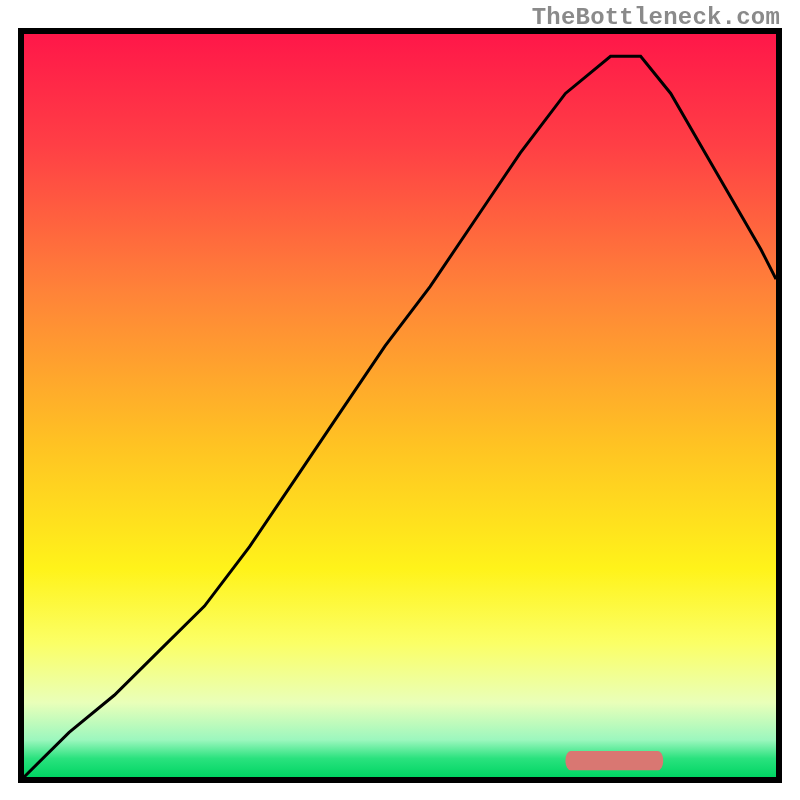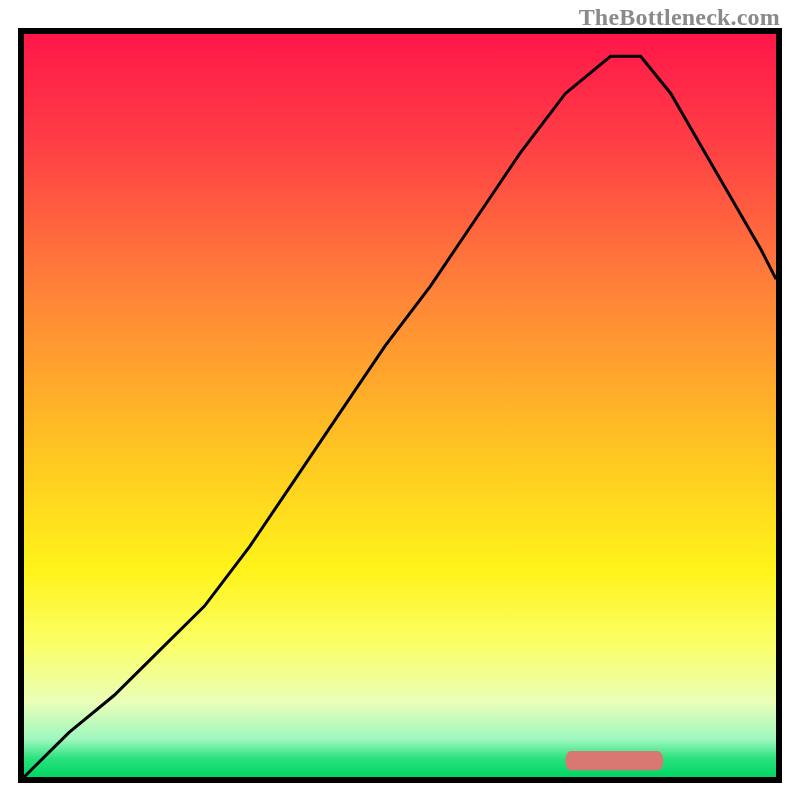--- a/index.html
+++ b/index.html
@@ -28,21 +28,21 @@
     position: absolute;
     left: 0;
     top: 0;
     width: 100%;
     height: 100%;
   }
   .watermark {
     position: absolute;
     top: 4px;
     right: 20px;
-    font-family: Liberation Serif, serif;
+    font-family: Liberation Mono, monospace;
     font-size: 24px;
     font-weight: 600;
     color: #8a8a8a;
     letter-spacing: 0.2px;
   }
 </style>
 </head>
 <body>
 <div class="stage">
   <div class="watermark">TheBottleneck.com</div>

